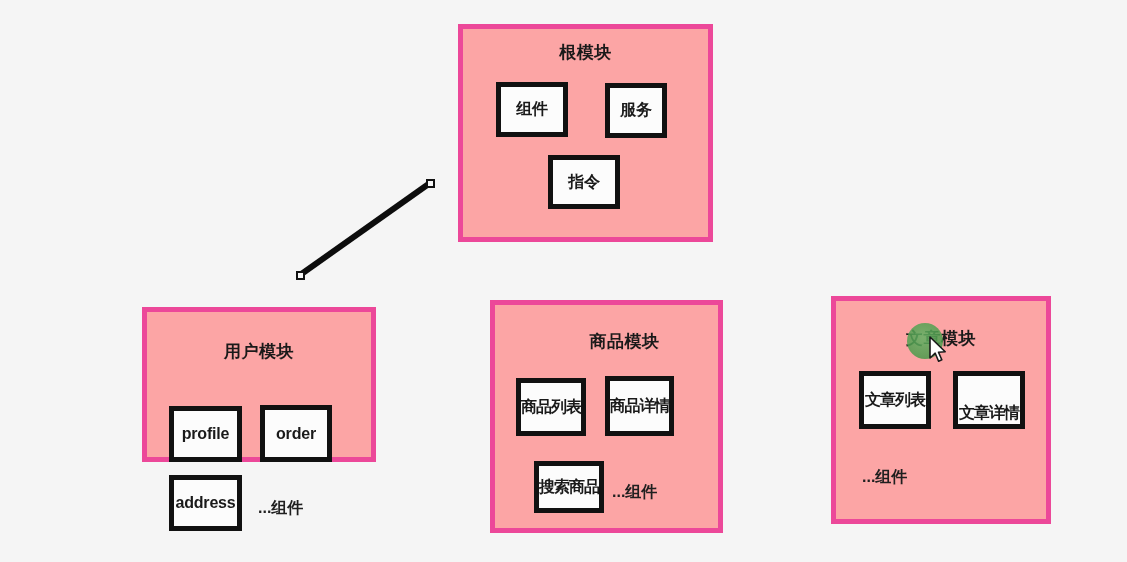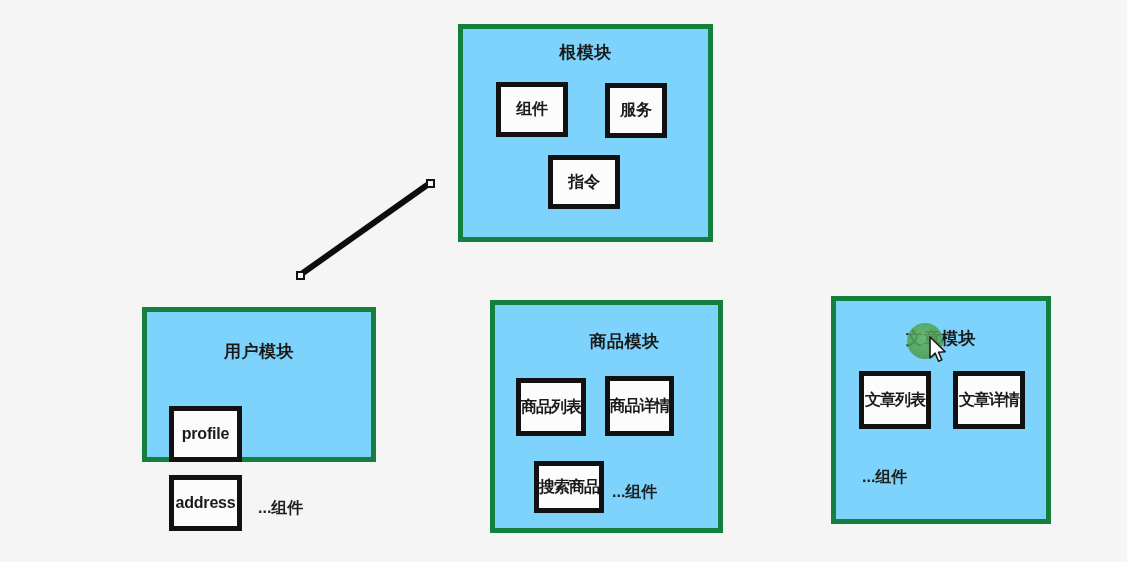--- a/index.html
+++ b/index.html
@@ -20,22 +20,22 @@
     left: 0;
     top: 0;
     width: 1127px;
     height: 562px;
     background: #f5f5f5;
   }
 
   
   .module {
     position: absolute;
-    background: #7dd3fc;
-    border: 5px solid #15803d;
+    background: #fca5a5;
+    border: 5px solid #ec4899;
     box-sizing: border-box;
   }
   .module-title {
     position: absolute;
     left: 0;
     width: 100%;
     text-align: center;
     font-size: 17px;
     font-weight: 700;
     color: #1a1a1a;
@@ -122,20 +122,23 @@
     <div class="node" style="left: 85px; top: 126px; width: 72px; height: 54px;">
       <span>指令</span>
     </div>
   </div>
 
   <div class="module" id="user-module" style="left: 142px; top: 307px; width: 234px; height: 155px;">
     <div class="module-title" style="top: 28px;">用户模块</div>
     <div class="node" style="left: 22px; top: 94px; width: 73px; height: 56px;">
       <span>profile</span>
     </div>
+    <div class="node" style="left: 113px; top: 93px; width: 72px; height: 57px;">
+      <span>order</span>
+    </div>
     <div class="node" style="left: 22px; top: 163px; width: 73px; height: 56px;">
       <span>address</span>
     </div>
     <div class="ellipsis-label" style="left: 111px; top: 186px;">...组件</div>
   </div>
 
   <div class="module" id="product-module" style="left: 490px; top: 300px; width: 233px; height: 233px;">
     <div class="module-title" style="top: 25px; padding-left: 18px;">商品模块</div>
     <div class="node tight" style="left: 21px; top: 73px; width: 70px; height: 58px;">
       <span>商品列表</span>
@@ -147,21 +150,21 @@
       <span>搜索商品</span>
     </div>
     <div class="ellipsis-label" style="left: 117px; top: 177px;">...组件</div>
   </div>
 
   <div class="module" id="article-module" style="left: 831px; top: 296px; width: 220px; height: 228px;">
     <div class="module-title" style="top: 26px;">文章模块</div>
     <div class="node tight" style="left: 23px; top: 70px; width: 72px; height: 58px;">
       <span>文章列表</span>
     </div>
-    <div class="node tight" style="left: 117px; top: 70px; width: 72px; height: 58px;">
+    <div class="node tight" style="left: 117px; top: 70px; width: 72px; height: 58px; align-items: flex-end;">
       <span>文章详情</span>
     </div>
     <div class="ellipsis-label" style="left: 26px; top: 166px;">...组件</div>
   </div>
 
   <svg id="connector-layer" viewBox="0 0 1127 562">
     <line id="connector-line" x1="300" y1="275" x2="430" y2="183" stroke="#0d0d0d" stroke-width="6"></line>
   </svg>
   <div class="handle" id="handle-start" style="width: 9px; height: 9px; left: 295.5px; top: 270.5px;"></div>
   <div class="handle" id="handle-end" style="width: 9px; height: 9px; left: 425.5px; top: 178.5px;"></div>

